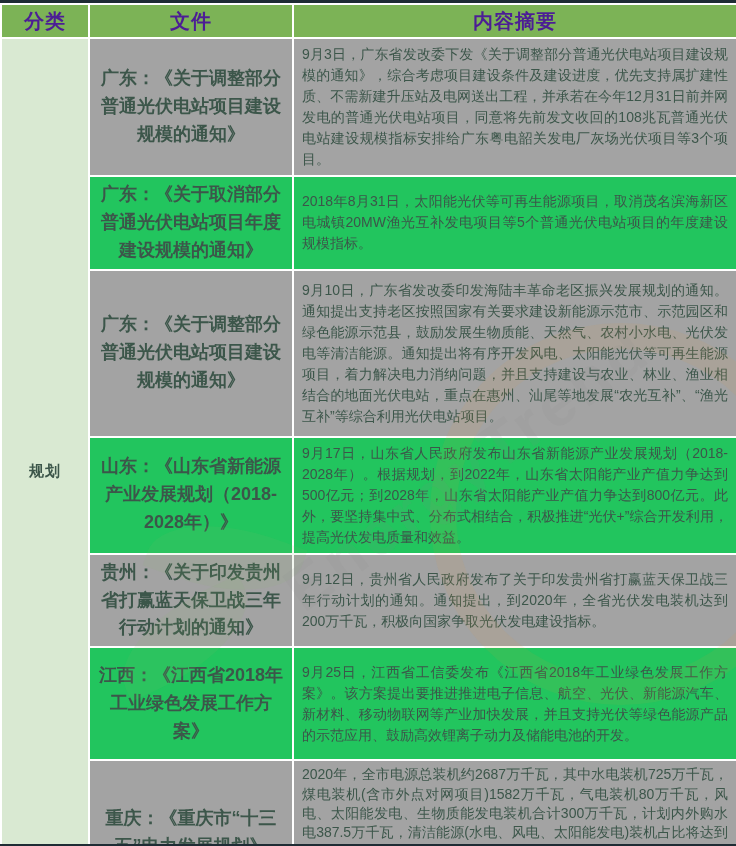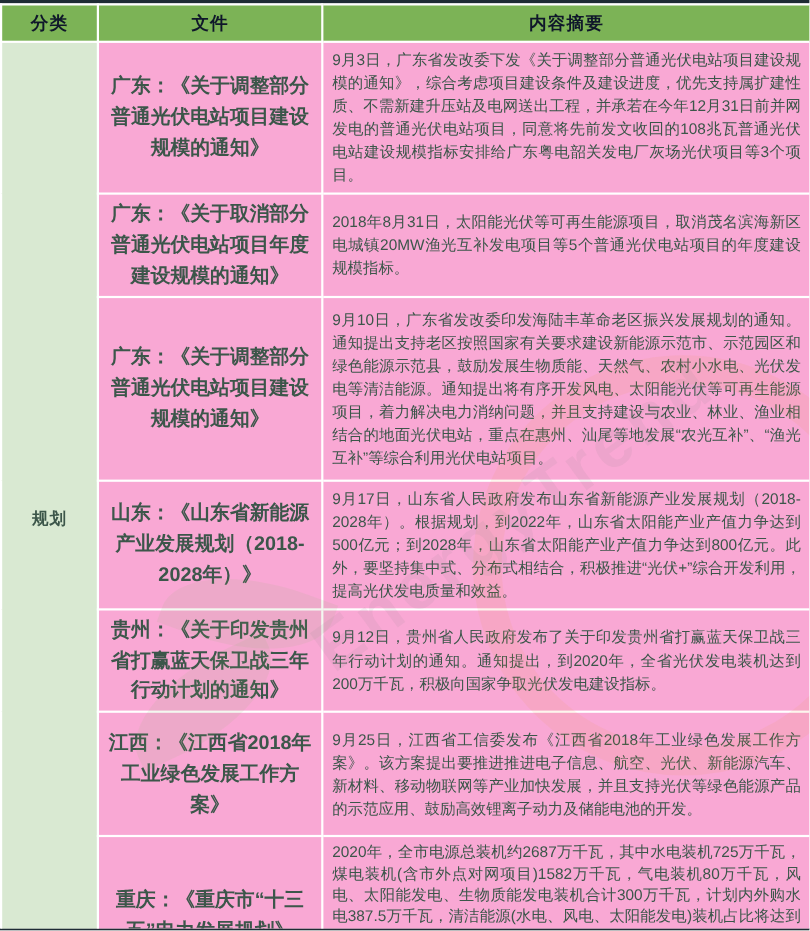--- a/index.html
+++ b/index.html
@@ -19,22 +19,22 @@
   }
   table.policy {
     width: 100%; height: 100%;
     border-collapse: collapse;
     table-layout: fixed;
   }
   .policy th, .policy td { border: 2px solid #ffffff; box-sizing: border-box; }
   .policy thead tr { height: 34px; }
   .policy th {
     background: #7cb356;
-    color: #0f172a;
-    font-size: 16px;
+    color: #4c1d95;
+    font-size: 20px;
     font-weight: bold;
     padding: 2px 2px;
     letter-spacing: 1px;
   }
   col.c-cat  { width: 88px; }
   col.c-file { width: 204px; }
   col.c-sum  { width: 444px; }
   td.cat {
     background: #d9e9d2;
     text-align: center;
@@ -51,22 +51,22 @@
     line-height: 1.55;
     padding: 4px 7px;
   }
   td.sum {
     text-align: justify;
     vertical-align: middle;
     font-size: 14px;
     line-height: 1.5;
     padding: 5px 8px 5px 8px;
   }
-  tr.row-white td.file, tr.row-white td.sum { background: #f9a8d4; }
-  tr.row-green td.file, tr.row-green td.sum { background: #f9a8d4; }
+  tr.row-white td.file, tr.row-white td.sum { background: #a3a3a3; }
+  tr.row-green td.file, tr.row-green td.sum { background: #22c55e; }
   tr.r1 { height: 130px; }
   tr.r2 { height: 60px; }
   tr.r3 { height: 167px; }
   tr.r4 { height: 115px; }
   tr.r5 { height: 88px; }
   tr.r6 { height: 113px; }
   tr.r7 { height: 133px; }
   tr.r7 td.sum { line-height: 1.38; padding-top: 4px; padding-bottom: 4px; }
 
   

